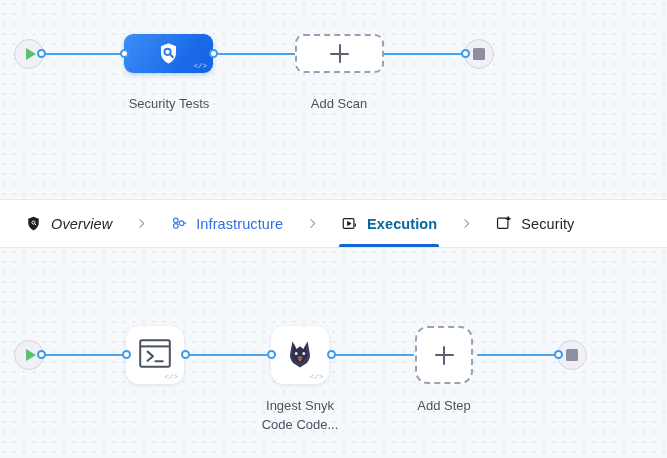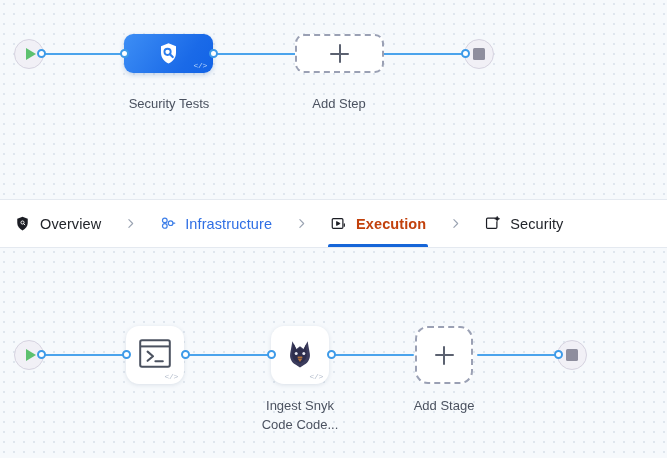--- a/index.html
+++ b/index.html
@@ -33,25 +33,25 @@
     box-sizing:border-box;
   }
   .tab{
     display:flex;align-items:center;gap:9px;
     padding:0 10px 0 10px;
     position:relative;
     cursor:pointer;
     height:100%;
     box-sizing:border-box;
   }
-  .tab:first-child{padding-left:14px;}
+  .tab:first-child{padding-left:25px;font-style:italic;}
   .tab-label{
     font-size:14.5px;color:#22252b;letter-spacing:.1px;white-space:nowrap;
   }
-  .tab.active .tab-label{color:#c2410c;font-weight:600;}
+  .tab.active .tab-label{color:#0369a1;font-weight:600;}
   .tab.link .tab-label{color:#2f6fe4;}
   .tab.active::after{
     content:"";position:absolute;left:8px;right:8px;bottom:0;height:3px;
     background:#1565d8;border-radius:2px 2px 0 0;
   }
   .tab-ico{width:17px;height:17px;display:block;flex:0 0 auto;}
   .chev{
     display:flex;align-items:center;justify-content:center;
     width:38px;flex:0 0 auto;
   }
@@ -154,21 +154,21 @@
       </span>
       <span class="code-badge on-blue">&lt;/&gt;</span>
     </div>
     <div class="port" style="left:120px;top:49px;"></div>
     <div class="port" style="left:209px;top:49px;"></div>
     <div class="cap" style="left:99px;top:94px;width:140px;">Security Tests</div>
 
     <div class="addnode stage-shape" style="left:295px;top:34px;">
       <span class="plus"></span>
     </div>
-    <div class="cap" style="left:269px;top:94px;width:140px;">Add Step</div>
+    <div class="cap" style="left:269px;top:94px;width:140px;">Add Scan</div>
 
     <div class="port" style="left:461px;top:49px;"></div>
     <div class="term" style="left:464px;top:39px;">
       <span class="sq"></span>
     </div>
   </div>
 
   <div class="tabbar">
 
     <div class="tab">
@@ -275,21 +275,21 @@
       <span class="code-badge on-white">&lt;/&gt;</span>
     </div>
     <div class="port" style="left:267px;top:102px;"></div>
     <div class="port" style="left:327px;top:102px;"></div>
     <div class="cap" style="left:230px;top:148px;width:140px;">Ingest Snyk
 Code Code...</div>
 
     <div class="addnode step-shape" style="left:415px;top:78px;">
       <span class="plus"></span>
     </div>
-    <div class="cap" style="left:374px;top:148px;width:140px;">Add Stage</div>
+    <div class="cap" style="left:374px;top:148px;width:140px;">Add Step</div>
 
     <div class="port" style="left:554px;top:102px;"></div>
     <div class="term" style="left:557px;top:92px;">
       <span class="sq"></span>
     </div>
   </div>
 
 </div>
 
 </body></html>

